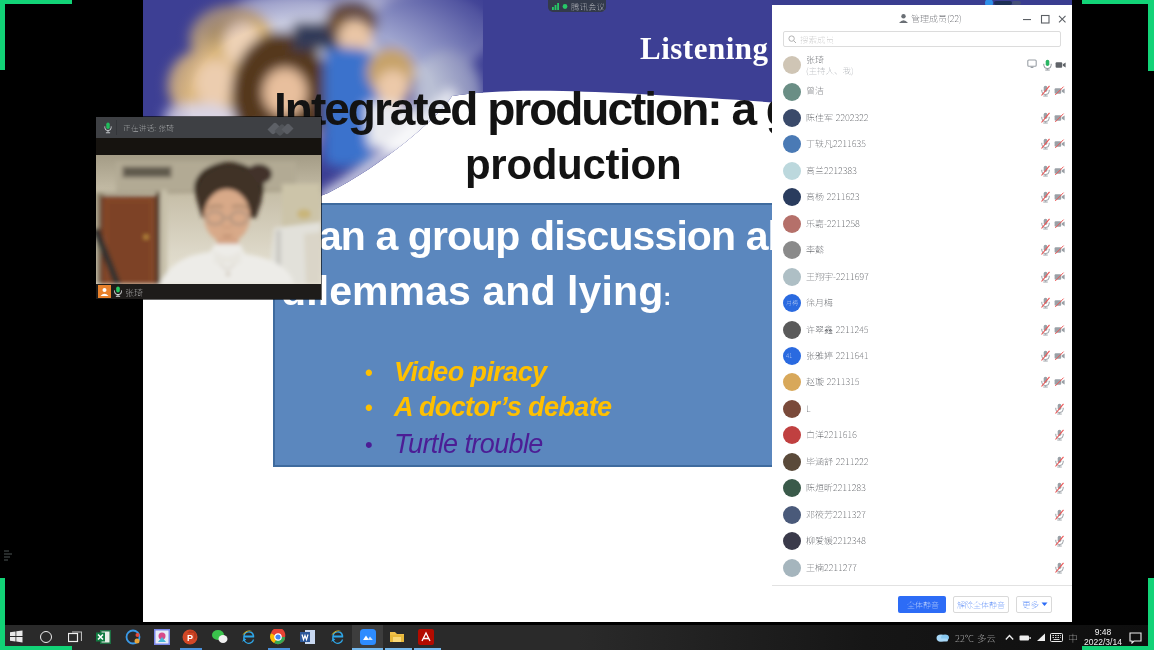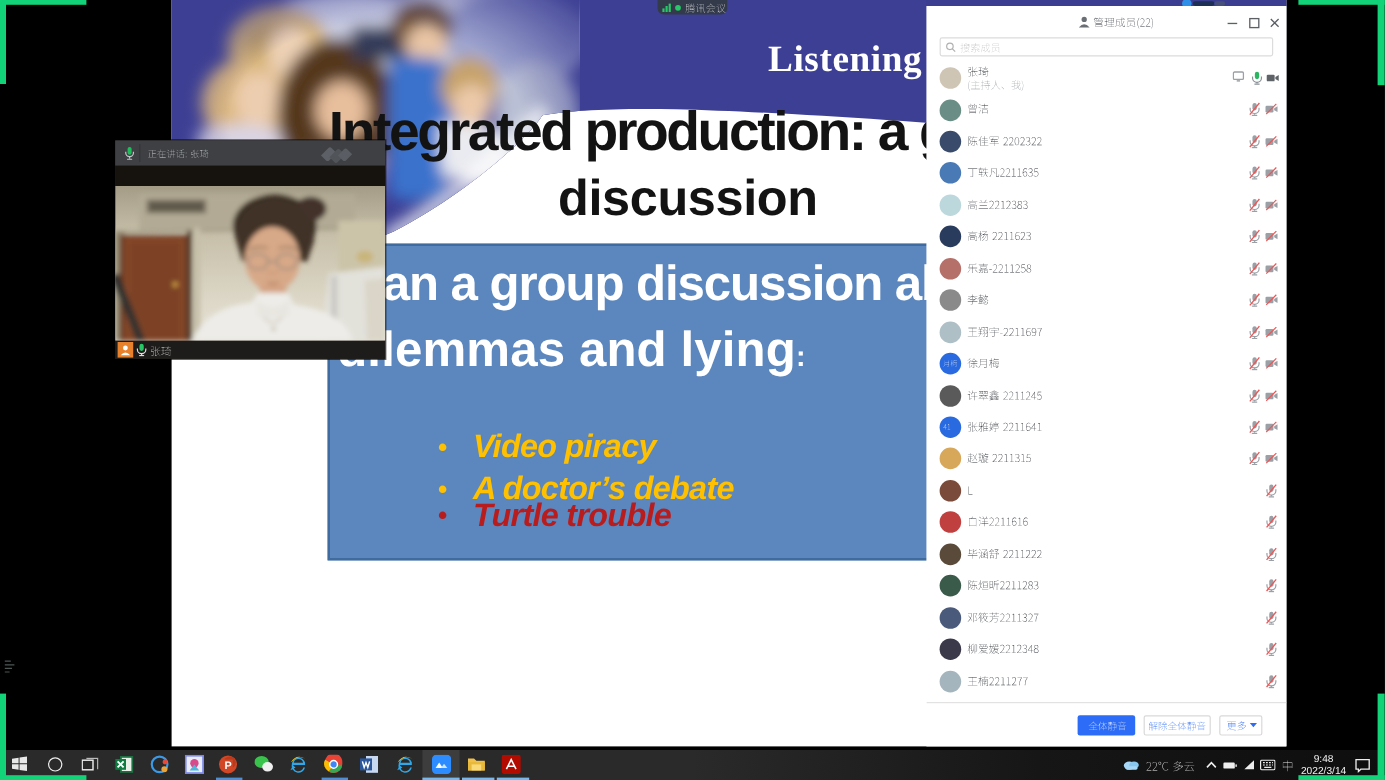--- a/index.html
+++ b/index.html
@@ -50,27 +50,27 @@
 <ellipse cx="248" cy="72" rx="24" ry="24" fill="#c6a267"></ellipse>
 <ellipse cx="250" cy="88" rx="17" ry="18" fill="#ecc9a9"></ellipse>
 <path d="M222 104 Q255 98 290 118 L290 150 Q250 160 225 145 Z" fill="#eaebf0"></path>
 <ellipse cx="305" cy="95" rx="35" ry="45" fill="#b9bfd4"></ellipse>
 </g>
 <rect width="340" height="222" fill="url(#vig)"></rect>
 <path d="M178 200 C230 170 290 115 311 92" stroke="#ffffff" stroke-width="14" fill="none" opacity="0.75" filter="url(#bl)"></path>
 </svg>
 <div class="abs" style="left:497px;top:31px;font-family:'Liberation Serif',serif;font-weight:bold;font-size:31px;color:#fff;letter-spacing:0.5px;white-space:nowrap">Listening and</div>
 <div class="abs" id="t1" style="left:131px;top:86px;font-weight:bold;font-size:46px;line-height:46px;color:#131313;letter-spacing:-2.0px;white-space:nowrap">Integrated production: a group</div>
-<div class="abs" id="t2" style="left:322px;top:144px;font-weight:bold;font-size:42px;line-height:42px;color:#131313;letter-spacing:-0.3px;white-space:nowrap">discussion</div>
+<div class="abs" id="t2" style="left:322px;top:144px;font-weight:bold;font-size:42px;line-height:42px;color:#131313;letter-spacing:-0.3px;white-space:nowrap">production</div>
 <div class="abs" style="left:130px;top:203px;width:770px;height:264px;background:#5b87be;border:2px solid #3f6b9e"></div>
 <div class="abs" style="left:139px;top:213px;font-weight:bold;font-size:41px;color:#fff;letter-spacing:-0.9px;white-space:nowrap">Plan a group discussion about moral</div>
 <div class="abs" style="left:138px;top:268px;font-weight:bold;font-size:41px;color:#fff;letter-spacing:0.1px;white-space:nowrap">dilemmas and lying<span style="font-size:24px">:</span></div>
 <div class="abs" style="left:222px;top:392px;font-weight:bold;font-style:italic;font-size:27px;color:#ffc000;letter-spacing:-0.6px;white-space:nowrap"><span style="font-style:normal;font-size:22px;vertical-align:1px">•</span><span style="display:inline-block;width:22px"></span>A doctor’s debate</div>
 <div class="abs" style="left:222px;top:357px;font-weight:bold;font-style:italic;font-size:27px;color:#ffc000;letter-spacing:-0.6px;white-space:nowrap"><span style="font-style:normal;font-size:22px;vertical-align:1px">•</span><span style="display:inline-block;width:22px"></span>Video piracy</div>
-<div class="abs" style="left:222px;top:414px;font-weight:bold;font-style:italic;font-size:27px;color:#b91c1c;letter-spacing:-0.6px;white-space:nowrap"><span style="font-style:normal;font-size:22px;vertical-align:1px">•</span><span style="display:inline-block;width:22px"></span>Turtle trouble</div>
+<div class="abs" style="left:222px;top:429px;font-weight:normal;font-style:italic;font-size:27px;color:#4c1d95;letter-spacing:-0.6px;white-space:nowrap"><span style="font-style:normal;font-size:22px;vertical-align:1px">•</span><span style="display:inline-block;width:22px"></span>Turtle trouble</div>
 </div>
 <div class="abs" style="left:548px;top:0;width:58px;height:12px;background:#333a4a;border-radius:0 0 5px 5px"></div>
 <svg class="abs" style="left:551px;top:2px" width="18" height="9" viewBox="0 0 18 9">
 <rect x="1" y="5" width="1.8" height="3" fill="#27c867"></rect>
       <rect x="3.6" y="3" width="1.8" height="5" fill="#27c867"></rect>
       <rect x="6.2" y="1" width="1.8" height="7" fill="#27c867"></rect>
 <circle cx="14" cy="4.5" r="2.4" fill="#27c867"></circle>
     </svg>
 <svg style="position:absolute;left:571px;top:9.5px;overflow:visible" width="2" height="2" aria-hidden="true">
       <path d="M3.3 -5.7H7.7V-5.5H3.3ZM2.9 -4.6H8.0V-4.3H2.9ZM6.4 -4.5Q6.6 -4.0 7.1 -3.6Q7.6 -3.2 8.1 -3.1Q8.1 -3.0 8.0 -3.0Q8.0 -2.9 7.9 -2.8Q7.4 -3.1 6.9 -3.5Q6.4 -3.9 6.2 -4.4ZM6.9 -7.0 7.1 -6.9Q7.0 -6.6 6.9 -6.3Q6.7 -6.1 6.6 -5.9L6.4 -6.0Q6.5 -6.2 6.7 -6.5Q6.8 -6.8 6.9 -7.0ZM5.4 -7.0 5.6 -7.0Q5.3 -5.5 4.7 -4.4Q4.1 -3.4 3.0 -2.7Q3.0 -2.8 2.9 -2.8Q2.9 -2.8 2.9 -2.9Q2.8 -2.9 2.8 -2.9Q3.9 -3.5 4.5 -4.6Q5.1 -5.6 5.4 -7.0ZM3.7 -6.9 3.9 -7.0Q4.0 -6.7 4.2 -6.5Q4.3 -6.2 4.4 -6.0L4.2 -5.9Q4.1 -6.1 4.0 -6.4Q3.8 -6.6 3.7 -6.9ZM7.4 -2.0H7.6Q7.6 -2.0 7.6 -1.9Q7.6 -1.9 7.6 -1.8Q7.5 -1.1 7.5 -0.6Q7.4 -0.2 7.3 0.0Q7.2 0.3 7.1 0.4Q7.0 0.5 6.9 0.5Q6.8 0.5 6.6 0.5Q6.5 0.5 6.2 0.5Q6.0 0.5 5.7 0.5Q5.7 0.4 5.7 0.4Q5.6 0.3 5.6 0.2Q5.9 0.3 6.2 0.3Q6.5 0.3 6.6 0.3Q6.7 0.3 6.8 0.3Q6.9 0.3 6.9 0.2Q7.0 0.1 7.1 -0.1Q7.1 -0.3 7.2 -0.8Q7.3 -1.2 7.4 -1.9ZM4.0 -3.4H6.6V-3.1H4.0ZM6.5 -3.4H6.8Q6.7 -3.0 6.6 -2.5Q6.5 -2.1 6.4 -1.8L6.1 -1.8Q6.2 -2.1 6.3 -2.5Q6.4 -3.0 6.5 -3.4ZM4.1 -2.9 4.3 -2.9Q4.2 -2.6 4.2 -2.3Q4.1 -1.9 4.0 -1.7H3.8Q3.9 -2.0 3.9 -2.3Q4.0 -2.6 4.1 -2.9ZM3.9 -2.0H7.5V-1.7H3.9ZM3.3 -0.9H6.6V-0.7H3.3ZM1.0 -6.7H2.6V-6.5H1.0ZM1.0 -4.7H2.6V-4.4H1.0ZM1.0 -2.6H2.6V-2.3H1.0ZM0.8 -6.7H1.1V-3.7Q1.1 -3.2 1.1 -2.7Q1.0 -2.1 1.0 -1.6Q0.9 -1.0 0.8 -0.4Q0.7 0.1 0.5 0.6Q0.5 0.6 0.5 0.5Q0.4 0.5 0.4 0.5Q0.3 0.5 0.3 0.5Q0.5 0.0 0.6 -0.5Q0.7 -1.1 0.7 -1.6Q0.8 -2.2 0.8 -2.7Q0.8 -3.2 0.8 -3.7ZM2.5 -6.7H2.7V0.1Q2.7 0.3 2.7 0.3Q2.6 0.4 2.5 0.5Q2.4 0.5 2.2 0.5Q2.0 0.5 1.6 0.5Q1.6 0.5 1.5 0.4Q1.5 0.3 1.5 0.2Q1.8 0.3 2.0 0.3Q2.3 0.3 2.3 0.2Q2.5 0.2 2.5 0.1Z M9.7 -6.7 9.9 -6.9Q10.1 -6.7 10.3 -6.5Q10.6 -6.3 10.7 -6.1Q10.9 -5.9 11.1 -5.7L10.9 -5.5Q10.8 -5.7 10.6 -5.9Q10.4 -6.1 10.2 -6.3Q9.9 -6.5 9.7 -6.7ZM10.1 0.1 10.1 -0.2 10.2 -0.4 11.6 -1.3Q11.6 -1.3 11.7 -1.2Q11.7 -1.2 11.7 -1.1Q11.2 -0.8 10.9 -0.6Q10.6 -0.4 10.4 -0.2Q10.3 -0.1 10.2 -0.0Q10.1 0.0 10.1 0.1ZM8.9 -4.3H10.4V-4.1H8.9ZM10.1 0.1Q10.1 0.0 10.1 -0.0Q10.0 -0.1 10.0 -0.1Q10.0 -0.1 9.9 -0.2Q10.0 -0.2 10.2 -0.4Q10.3 -0.5 10.3 -0.8V-4.3H10.6V-0.4Q10.6 -0.4 10.5 -0.4Q10.5 -0.3 10.4 -0.3Q10.3 -0.2 10.3 -0.2Q10.2 -0.1 10.1 -0.0Q10.1 0.0 10.1 0.1ZM11.5 -3.5H14.8V-3.2H11.5ZM15.3 -6.5H15.5Q15.5 -5.4 15.5 -4.5Q15.5 -3.6 15.6 -2.8Q15.6 -2.1 15.6 -1.5Q15.6 -0.9 15.7 -0.5Q15.8 -0.1 15.9 0.1Q16.0 0.3 16.2 0.3Q16.3 0.3 16.3 0.1Q16.3 -0.1 16.4 -0.4Q16.4 -0.7 16.4 -1.2Q16.4 -1.1 16.5 -1.1Q16.5 -1.1 16.6 -1.1Q16.6 -1.1 16.6 -1.1Q16.6 -0.3 16.5 0.0Q16.5 0.4 16.4 0.5Q16.3 0.7 16.1 0.6Q15.9 0.5 15.7 0.2Q15.5 -0.2 15.4 -0.8Q15.3 -1.4 15.3 -2.2Q15.3 -3.1 15.3 -4.2Q15.3 -5.2 15.3 -6.5ZM11.6 -6.5H15.4V-6.3H11.6ZM13.0 -6.4H13.3V0.5H13.0Z M17.8 -2.7H24.8V-2.5H17.8ZM19.2 -4.4H23.3V-4.1H19.2ZM22.3 -1.7 22.5 -1.8Q22.9 -1.5 23.3 -1.1Q23.7 -0.7 24.0 -0.3Q24.3 0.1 24.5 0.4L24.3 0.6Q24.1 0.3 23.8 -0.1Q23.4 -0.6 23.1 -1.0Q22.7 -1.4 22.3 -1.7ZM21.4 -7.0 21.6 -6.9Q21.0 -6.0 20.0 -5.2Q19.0 -4.3 17.7 -3.7Q17.7 -3.8 17.6 -3.8Q17.6 -3.8 17.6 -3.9Q17.5 -3.9 17.5 -3.9Q18.3 -4.3 19.1 -4.8Q19.8 -5.3 20.4 -5.9Q21.0 -6.4 21.4 -7.0ZM21.3 -6.8Q21.6 -6.4 22.0 -6.1Q22.3 -5.7 22.8 -5.3Q23.3 -4.9 23.9 -4.6Q24.5 -4.3 25.1 -4.1Q25.0 -4.0 25.0 -4.0Q25.0 -4.0 24.9 -3.9Q24.9 -3.9 24.9 -3.8Q24.3 -4.1 23.7 -4.4Q23.2 -4.7 22.7 -5.1Q22.2 -5.5 21.8 -5.9Q21.4 -6.3 21.1 -6.6ZM18.3 0.4Q18.3 0.3 18.3 0.3Q18.3 0.2 18.3 0.2Q18.2 0.1 18.2 0.1Q18.3 0.1 18.5 -0.1Q18.6 -0.2 18.8 -0.4Q18.9 -0.5 19.1 -0.7Q19.3 -0.9 19.6 -1.2Q19.9 -1.6 20.1 -1.9Q20.4 -2.3 20.6 -2.6L20.9 -2.5Q20.4 -1.7 19.8 -1.0Q19.2 -0.3 18.6 0.2V0.2Q18.6 0.2 18.5 0.2Q18.5 0.2 18.4 0.3Q18.4 0.3 18.4 0.3Q18.3 0.3 18.3 0.4ZM18.3 0.4V0.2L18.6 0.0L23.8 -0.5Q23.8 -0.4 23.8 -0.3Q23.8 -0.2 23.9 -0.2Q22.6 -0.1 21.7 -0.0Q20.9 0.1 20.3 0.1Q19.7 0.2 19.3 0.2Q19.0 0.3 18.8 0.3Q18.6 0.3 18.5 0.3Q18.4 0.4 18.3 0.4Z M29.0 -6.5Q29.3 -4.7 29.9 -3.4Q30.5 -2.0 31.4 -1.0Q32.3 -0.1 33.7 0.4Q33.7 0.4 33.6 0.5Q33.6 0.5 33.6 0.5Q33.5 0.6 33.5 0.6Q32.5 0.2 31.7 -0.4Q30.9 -1.1 30.3 -2.0Q29.8 -2.9 29.4 -4.0Q29.0 -5.1 28.8 -6.4ZM30.2 -6.7 30.4 -6.8Q30.6 -6.5 30.8 -6.2Q31.0 -5.9 31.2 -5.6Q31.4 -5.3 31.4 -5.1L31.2 -5.0Q31.1 -5.2 31.0 -5.5Q30.8 -5.8 30.6 -6.1Q30.4 -6.4 30.2 -6.7ZM32.8 -6.6 33.1 -6.5Q32.9 -5.3 32.5 -4.2Q32.2 -3.2 31.6 -2.3Q31.1 -1.3 30.3 -0.6Q29.5 0.1 28.3 0.6Q28.3 0.6 28.2 0.5Q28.2 0.5 28.2 0.5Q28.2 0.4 28.1 0.4Q29.3 -0.1 30.1 -0.8Q30.9 -1.5 31.4 -2.4Q32.0 -3.3 32.3 -4.3Q32.6 -5.4 32.8 -6.6ZM26.7 -6.6 26.8 -6.7Q27.0 -6.6 27.3 -6.3Q27.5 -6.1 27.7 -5.9Q27.9 -5.7 28.0 -5.6L27.8 -5.4Q27.7 -5.5 27.5 -5.8Q27.3 -6.0 27.1 -6.2Q26.9 -6.4 26.7 -6.6ZM27.2 0.3 27.2 0.0 27.4 -0.2 28.7 -1.1Q28.8 -1.0 28.8 -1.0Q28.8 -0.9 28.8 -0.9Q28.3 -0.5 28.0 -0.3Q27.7 -0.1 27.6 0.0Q27.4 0.1 27.3 0.2Q27.3 0.3 27.2 0.3ZM26.0 -4.3H27.5V-4.1H26.0ZM27.2 0.3Q27.2 0.3 27.2 0.2Q27.1 0.2 27.1 0.2Q27.1 0.1 27.0 0.1Q27.1 0.0 27.2 -0.1Q27.3 -0.3 27.3 -0.6V-4.3H27.6V-0.2Q27.6 -0.2 27.5 -0.2Q27.5 -0.1 27.5 -0.1Q27.4 -0.0 27.3 0.1Q27.3 0.1 27.3 0.2Q27.2 0.3 27.2 0.3Z" fill="#e8e8ea"></path>

